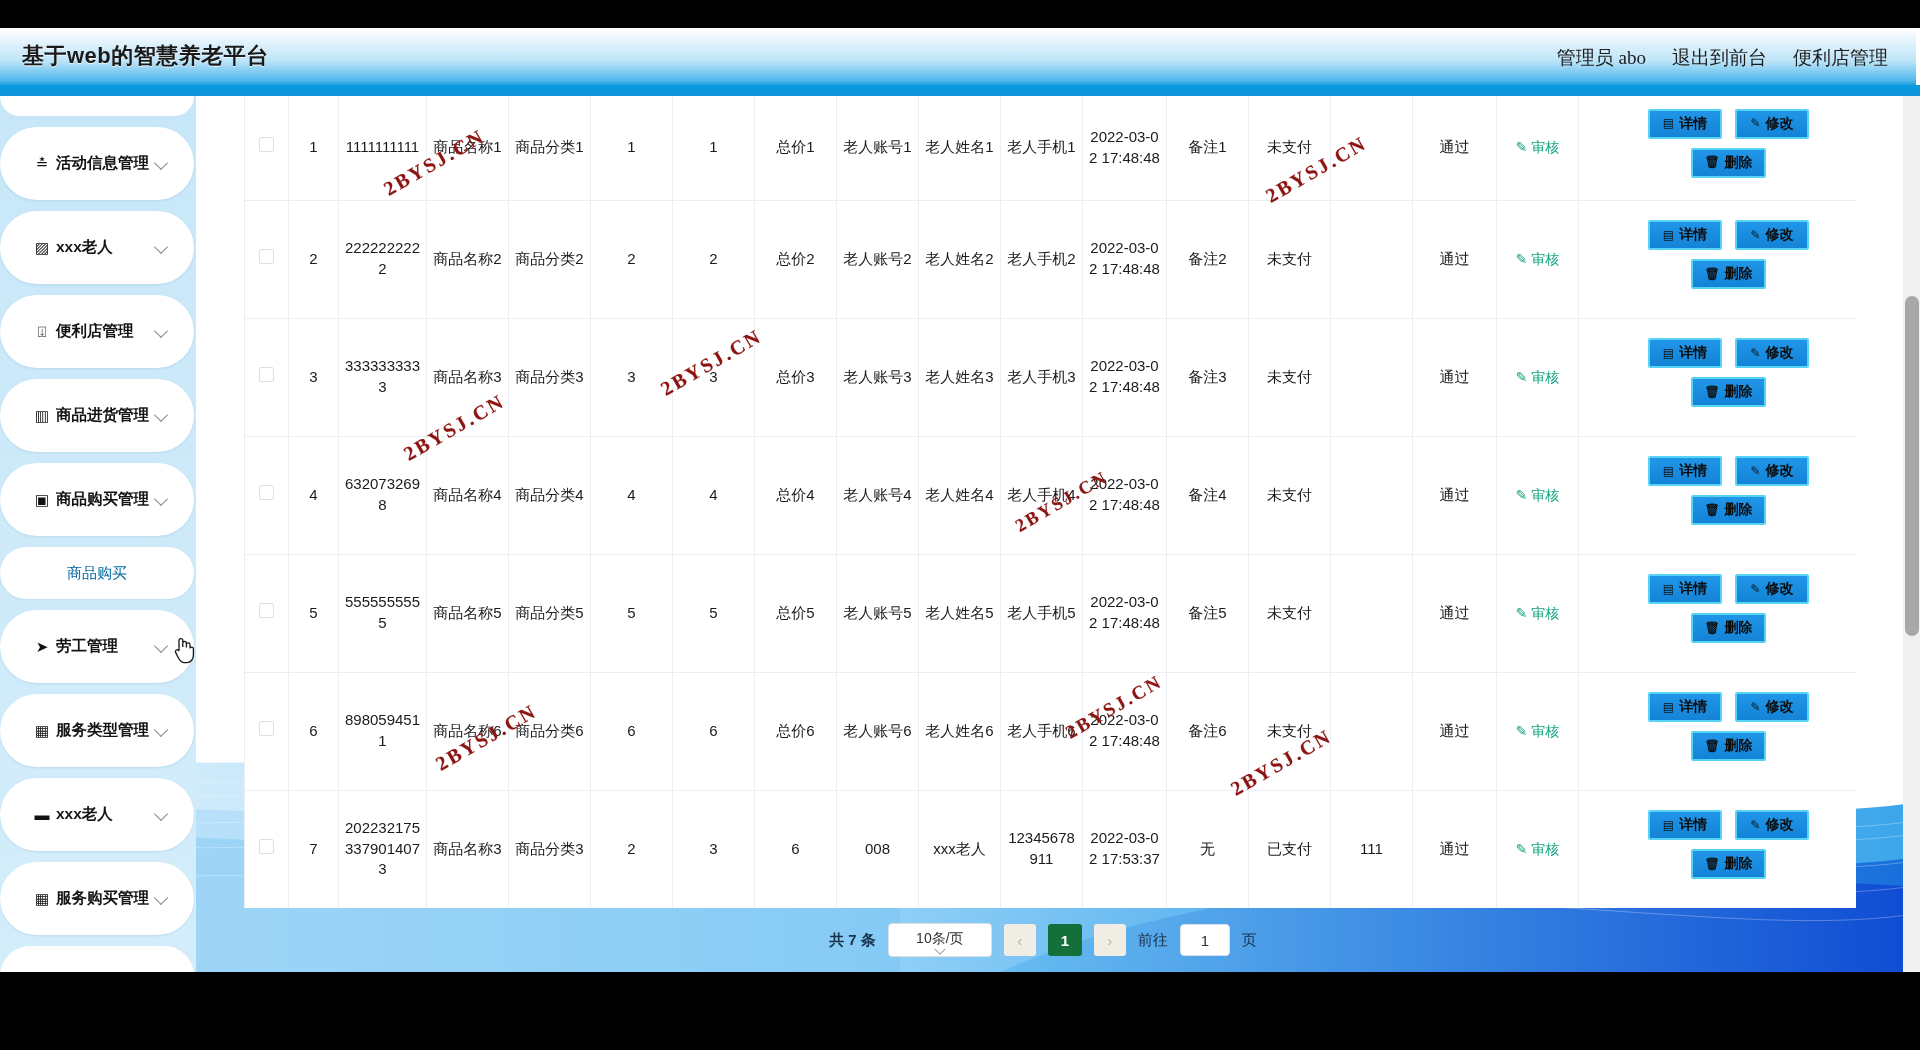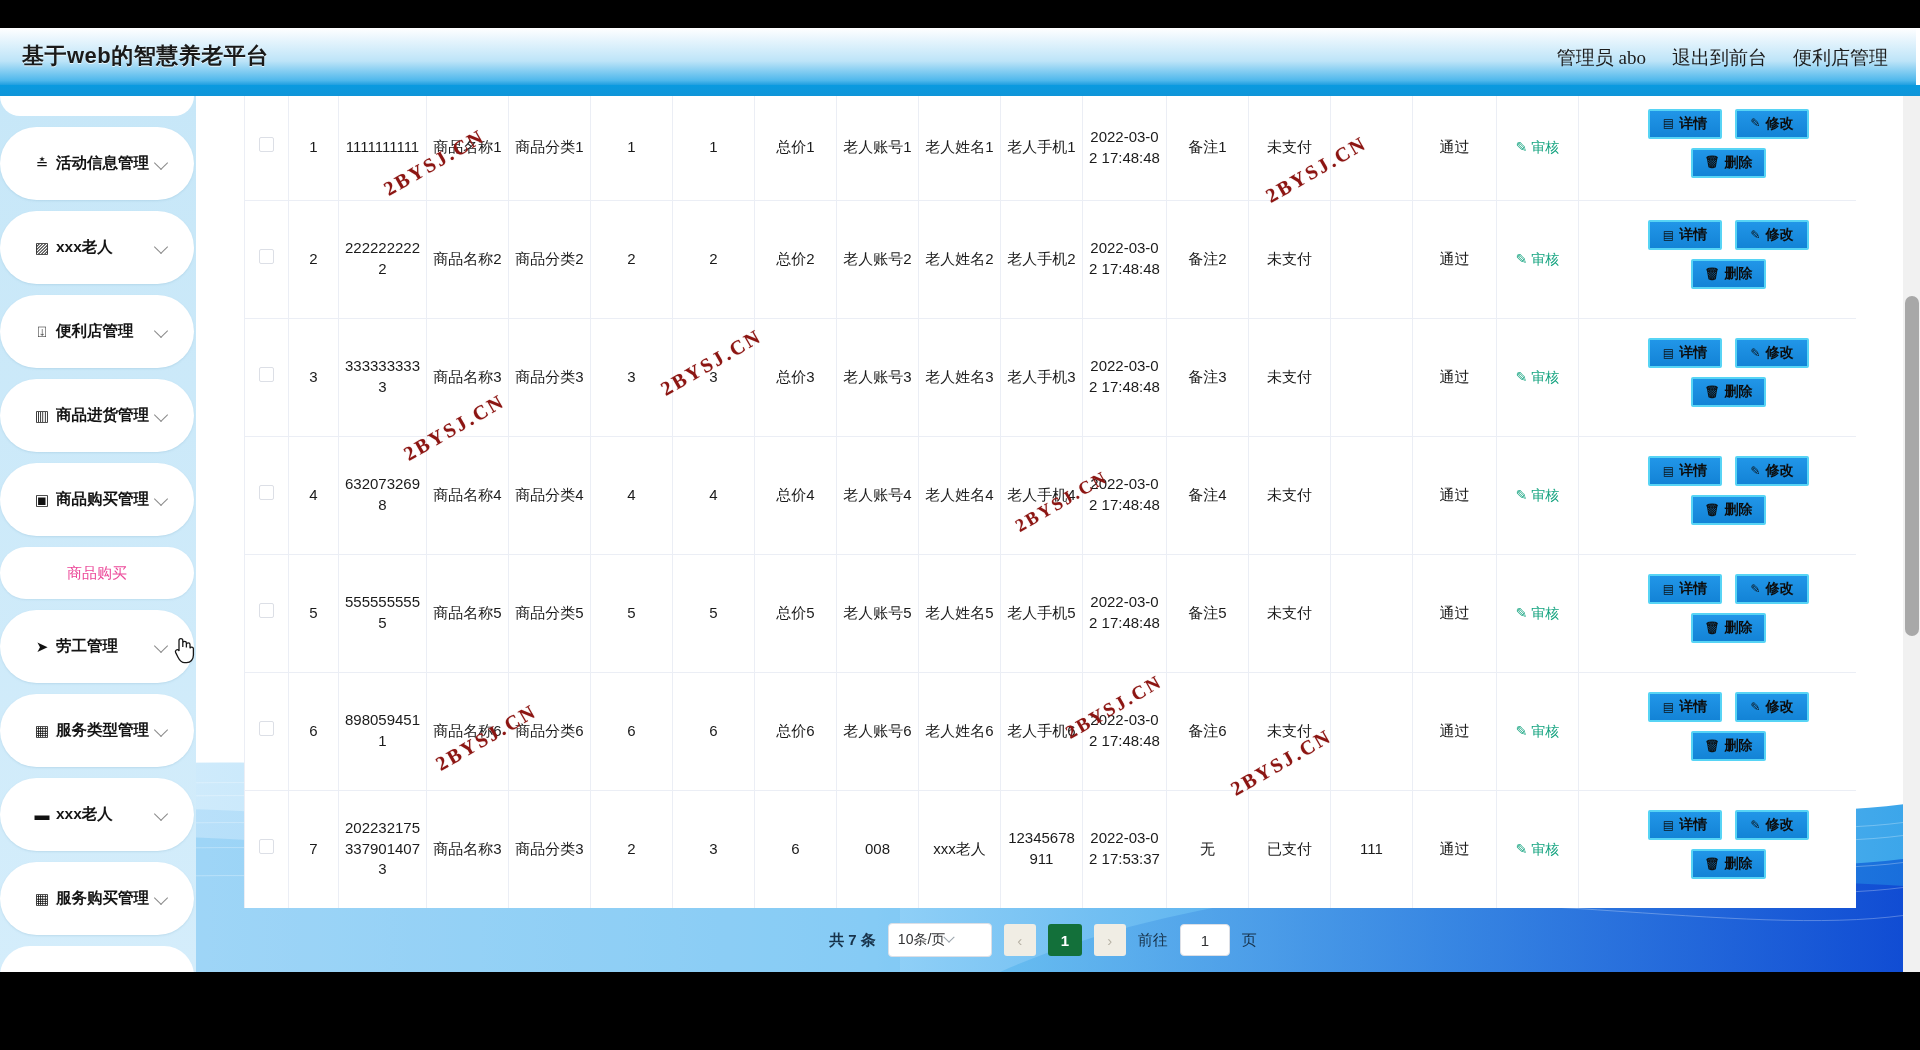--- a/index.html
+++ b/index.html
@@ -94,21 +94,21 @@
     border-right: 1.6px solid #8a8a8a;
     border-bottom: 1.6px solid #8a8a8a;
     transform: translateY(-60%) rotate(45deg);
   }
   .nav-sub {
     margin: 0 0 11px 0;
     height: 52px; width: 194px;
     background: #ffffff;
     border-radius: 26px;
     display: flex; align-items: center; justify-content: center;
-    font-size: 15px; color: #ec4899;
+    font-size: 15px; color: #0369a1;
     box-shadow: 0 1px 2px rgba(120,170,200,.2);
     cursor: pointer;
   }
   .nav-partial-top {
     height: 20px; width: 194px; background:#fff;
     border-bottom-left-radius: 30px; border-bottom-right-radius: 30px;
     margin-bottom: 11px;
   }
   .nav-partial-bot {
     height: 30px; width: 194px; background:#fff;
@@ -184,22 +184,22 @@
     position: absolute; left: 196px; top: 812px;
     width: 1670px; height: 64px;
     display: flex; align-items: center; justify-content: center;
     gap: 12px; z-index: 12;
     font-size: 15px; color: #17324a; margin-left: 12px;
   }
   #pager .total { font-weight: 600; }
   .pagesize {
     width: 104px; height: 34px; background: #fff;
     border: 1px solid #dcdfe6; border-radius: 4px;
-    display: flex; align-items: center; justify-content: flex-start;
-    padding: 0 9px; font-size: 14px; color: #303133; cursor: pointer;
+    display: flex; align-items: center; justify-content: flex-end;
+    padding: 0 9px; font-size: 14px; color: #303133; cursor: pointer; flex-direction: column;
   }
   .pagesize .cv {
     width: 8px; height: 8px; border-right: 1.4px solid #9aa3ab; border-bottom: 1.4px solid #9aa3ab;
     transform: rotate(45deg) translate(-2px,-2px);
   }
   .pbtn {
     width: 32px; height: 32px; border-radius: 3px;
     background: #f0ede4;
     display: flex; align-items: center; justify-content: center;
     color: #b7b2a5; font-size: 15px; cursor: pointer;

